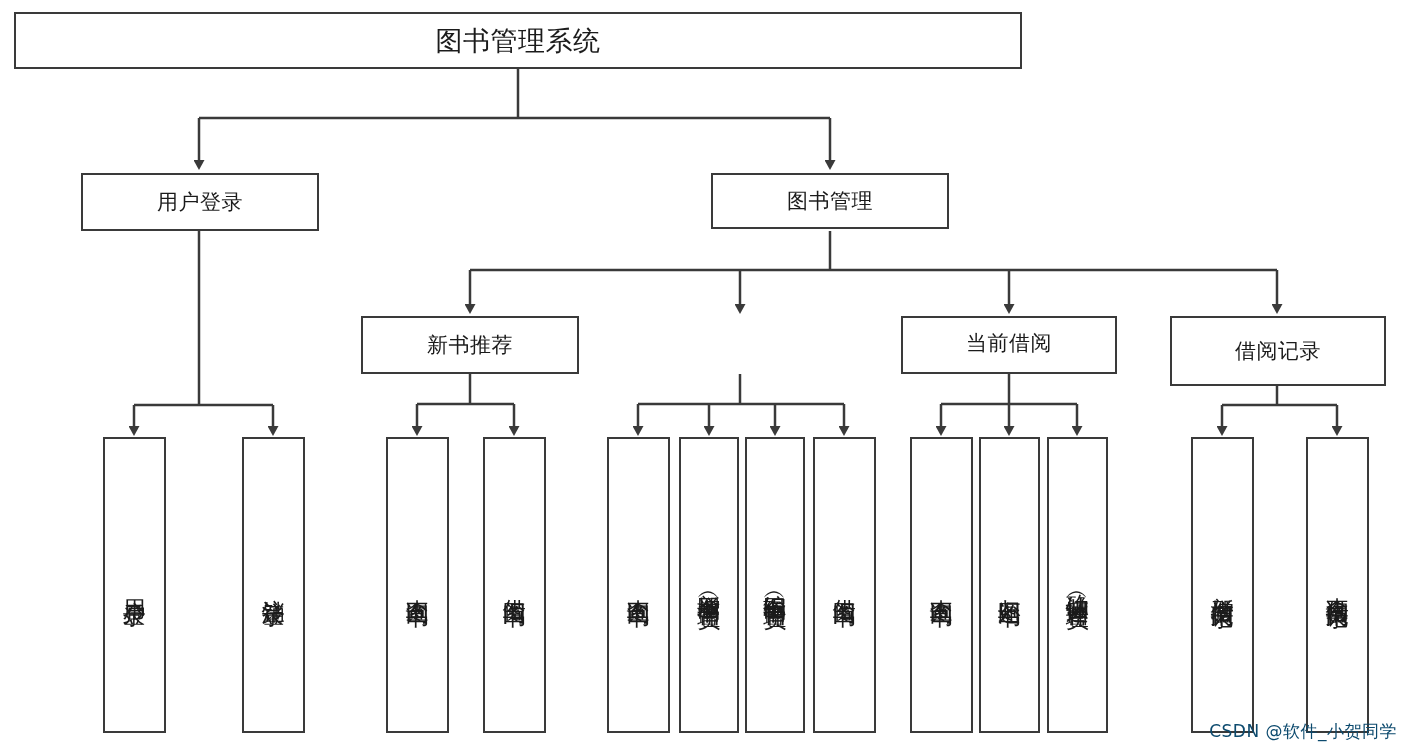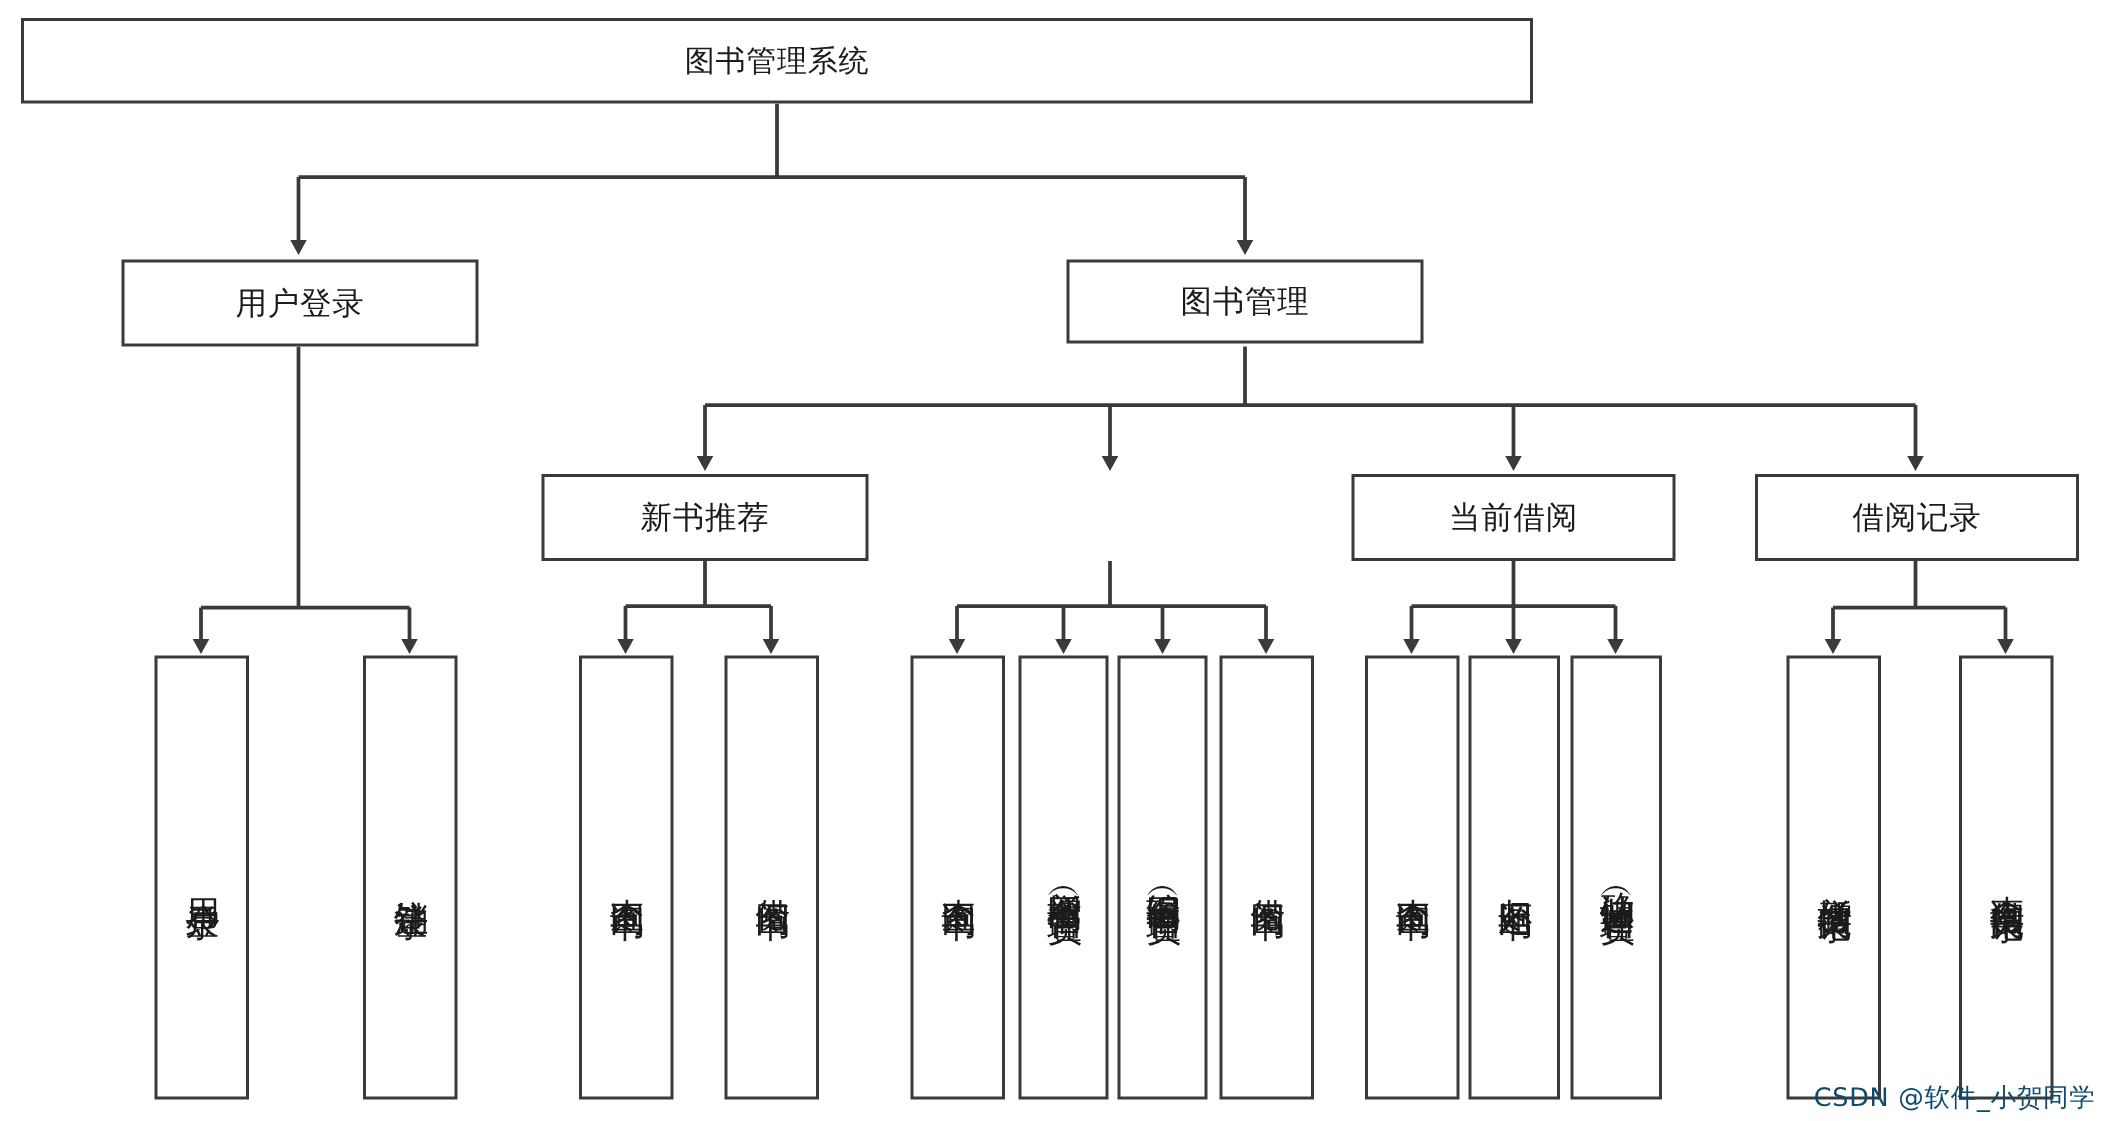--- a/index.html
+++ b/index.html
@@ -41,21 +41,21 @@
     text-align: center;
     line-height: 1.18;
     letter-spacing: 0.5px;
   }
   
   .node.h .label {
     font-size: 21px;
     writing-mode: horizontal-tb;
   }
   .node.root .label {
-    font-size: 20px;
+    font-size: 27px;
   }
   
   .node.v {
     align-items: center;
     justify-content: center;
     padding: 6px 0;
   }
   .node.v .label {
     writing-mode: vertical-rl;
     text-orientation: upright;
@@ -137,24 +137,24 @@
   <div class="node h" style="left:81px; top:173px; width:238px; height:58px;">
     <span class="label">用户登录</span>
   </div>
   <div class="node h" style="left:711px; top:173px; width:238px; height:56px;">
     <span class="label">图书管理</span>
   </div>
 
   <div class="node h" style="left:361px; top:316px; width:218px; height:58px;">
     <span class="label">新书推荐</span>
   </div>
-  <div class="node h" style="left:901px; top:316px; width:216px; height:58px;">
+  <div class="node h" style="left:901px; top:316px; width:216px; height:58px;font-family:Liberation Mono, monospace;">
     <span class="label">当前借阅</span>
   </div>
-  <div class="node h" style="left:1170px; top:316px; width:216px; height:58px;">
+  <div class="node h" style="left:1170px; top:316px; width:216px; height:70px;">
     <span class="label">借阅记录</span>
   </div>
 
   <div class="node v" style="left:103px; top:437px; width:63px; height:296px;">
     <span class="label">用户登录</span>
   </div>
   <div class="node v" style="left:242px; top:437px; width:63px; height:296px;">
     <span class="label">注销登录</span>
   </div>
 

